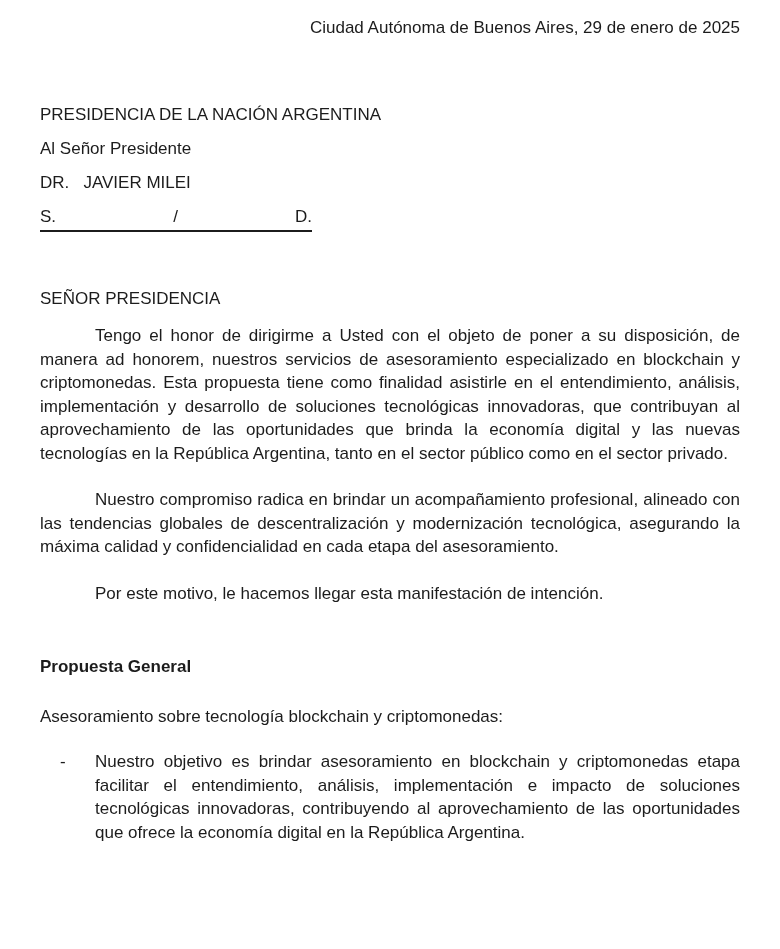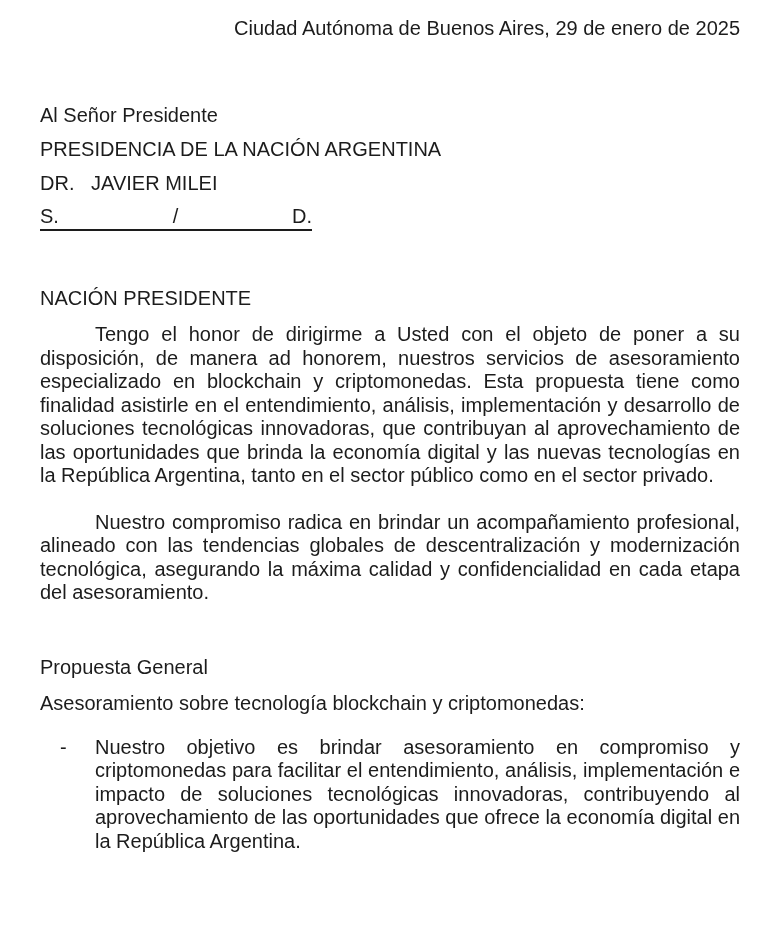--- a/index.html
+++ b/index.html
@@ -9,21 +9,21 @@
     background: #ffffff;
   }
   .page {
     position: relative;
     width: 780px;
     height: 949px;
     box-sizing: border-box;
     background: #ffffff;
     color: #1c1c1c;
     font-family: "Liberation Sans", "DejaVu Sans", sans-serif;
-    font-size: 20px;
+    font-size: 17px;
     line-height: 23.5px;
     padding: 16px 40px 10px 40px;
     overflow: hidden;
   }
   .dateline {
     text-align: right;
     line-height: 24px;
   }
   .address-block {
     margin-top: 63px;
@@ -57,25 +57,25 @@
   }
   .section-title {
     margin-top: 44px;
     text-decoration: underline;
     text-decoration-thickness: 2px;
     text-underline-offset: 4px;
     line-height: 24px;
   }
   .subsection-heading {
     margin-top: 50px;
-    font-weight: 400;
+    font-weight: 700;
     line-height: 24px;
   }
   .subsection-intro {
-    margin-top: 12px;
+    margin-top: 26px;
     line-height: 24px;
   }
   .bullet-list {
     margin-top: 21px;
   }
   .bullet-item {
     position: relative;
     padding-left: 55px;
     text-align: justify;
   }
@@ -86,42 +86,43 @@
   }
 </style>
 </head>
 <body>
 
 <div class="page">
 
   <div class="dateline">Ciudad Autónoma de Buenos Aires, 29 de enero de 2025</div>
 
   <div class="address-block">
+    <div class="address-line">PRESIDENCIA DE LA NACIÓN ARGENTINA</div>
     <div class="address-line">Al Señor Presidente</div>
-    <div class="address-line">PRESIDENCIA DE LA NACIÓN ARGENTINA</div>
     <div class="address-line">DR.   JAVIER MILEI</div>
     <div class="sd-line">
       <span>S.</span>
       <span>/</span>
       <span>D.</span>
     </div>
   </div>
 
-  <div class="salutation">NACIÓN PRESIDENTE</div>
+  <div class="salutation">SEÑOR PRESIDENCIA</div>
 
   <p class="body-paragraph first">Tengo el honor de dirigirme a Usted con el objeto de poner a su disposición, de manera ad honorem, nuestros servicios de asesoramiento especializado en blockchain y criptomonedas. Esta propuesta tiene como finalidad asistirle en el entendimiento, análisis, implementación y desarrollo de soluciones tecnológicas innovadoras, que contribuyan al aprovechamiento de las oportunidades que brinda la economía digital y las nuevas tecnologías en la República Argentina, tanto en el sector público como en el sector privado.</p>
 
   <p class="body-paragraph second">Nuestro compromiso radica en brindar un acompañamiento profesional, alineado con las tendencias globales de descentralización y modernización tecnológica, asegurando la máxima calidad y confidencialidad en cada etapa del asesoramiento.</p>
 
+  <p class="body-paragraph third">Por este motivo, le hacemos llegar esta manifestación de intención.</p>
 
 
   <div class="subsection-heading">Propuesta General</div>
 
   <div class="subsection-intro">Asesoramiento sobre tecnología blockchain y criptomonedas:</div>
 
   <div class="bullet-list">
     <div class="bullet-item">
       <span class="bullet-marker">-</span>
-      <span>Nuestro objetivo es brindar asesoramiento en compromiso y criptomonedas para facilitar el entendimiento, análisis, implementación e impacto de soluciones tecnológicas innovadoras, contribuyendo al aprovechamiento de las oportunidades que ofrece la economía digital en la República Argentina.</span>
+      <span>Nuestro objetivo es brindar asesoramiento en blockchain y criptomonedas etapa facilitar el entendimiento, análisis, implementación e impacto de soluciones tecnológicas innovadoras, contribuyendo al aprovechamiento de las oportunidades que ofrece la economía digital en la República Argentina.</span>
     </div>
   </div>
 
 </div>
 
 </body></html>

